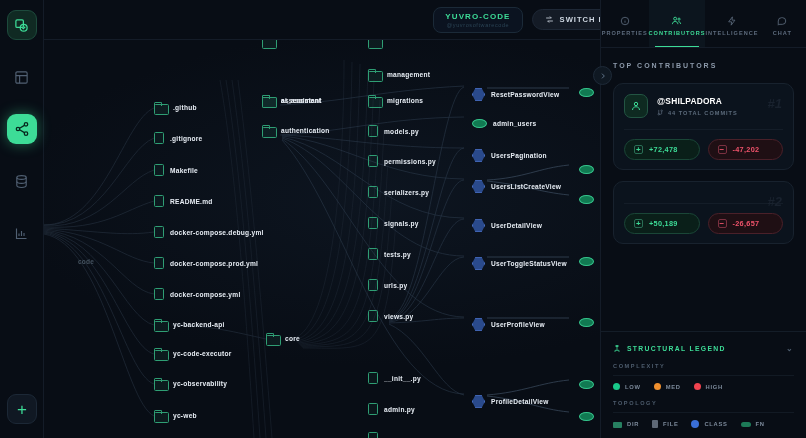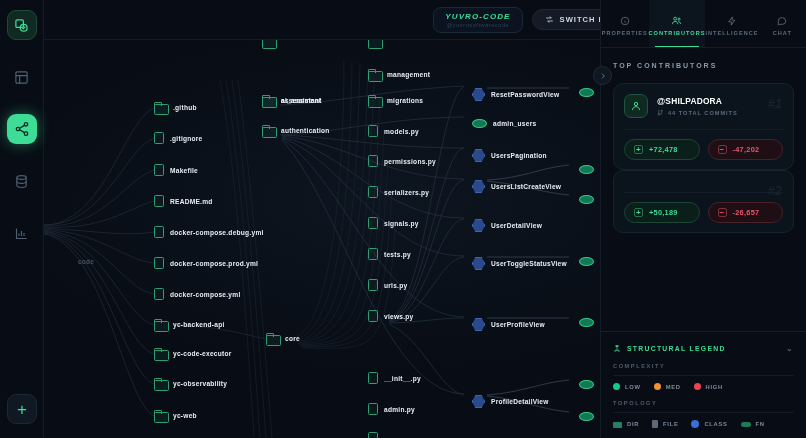--- a/index.html
+++ b/index.html
@@ -63,21 +63,21 @@
   .brand-title .accent { color:#3ddc97; }
   .brand-sub {
     font-size:6.2px; letter-spacing:1.5px; color:#5b6b80;
     font-weight:bold; margin-top:2px;
   }
   .topbar-right { margin-left:auto; display:flex; align-items:center; gap:9px; }
   .proj-chip {
     border:1px solid #1b2a38; border-radius:8px;
     padding:4px 11px; text-align:center; background:#0b1320;
   }
-  .proj-name { font-size:8px; font-weight:bold; letter-spacing:1.1px; color:#3ddc97;font-style:italic; }
+  .proj-name { font-size:8px; font-weight:bold; letter-spacing:1.1px; color:#3ddc97; }
   .proj-handle { font-size:5.5px; letter-spacing:.6px; color:#2b4455; margin-top:1px; }
   .btn-switch {
     display:flex; align-items:center; gap:6px;
     background:#141b26; border:1px solid #1e2836; border-radius:16px;
     padding:5px 12px; color:#cdd6e0;
     font-size:7.6px; font-weight:bold; letter-spacing:1px;
   }
   .btn-sync {
     display:flex; align-items:center; gap:5px;
     color:#7b8797; font-size:7.6px; font-weight:bold; letter-spacing:1px;
@@ -162,21 +162,21 @@
     height:1.5px; background:#3ddc97;
   }
   .panel-body { padding:14px 12px 0; flex:1; overflow:hidden; }
   .panel-title {
     font-size:7px; font-weight:bold; letter-spacing:2px; color:#8d9aab;
     margin-bottom:14px;
   }
   .contrib-card {
     background:#0b131d; border:1px solid #18222e;
     border-radius:10px; padding:10px 10px 9px;
-    position:relative;
+    margin-bottom:11px; position:relative;
   }
   .contrib-head { display:flex; align-items:center; gap:9px; }
   .avatar {
     width:24px; height:24px; border-radius:7px; flex:0 0 24px;
     background:#0e2a21; border:1px solid #235543;
     display:flex; align-items:center; justify-content:center; color:#3ddc97;
   }
   .contrib-name { font-size:8.4px; font-weight:bold; color:#fff; letter-spacing:.2px; }
   .contrib-commits {
     font-size:5.6px; font-weight:bold; letter-spacing:1px; color:#5b6a7b;

